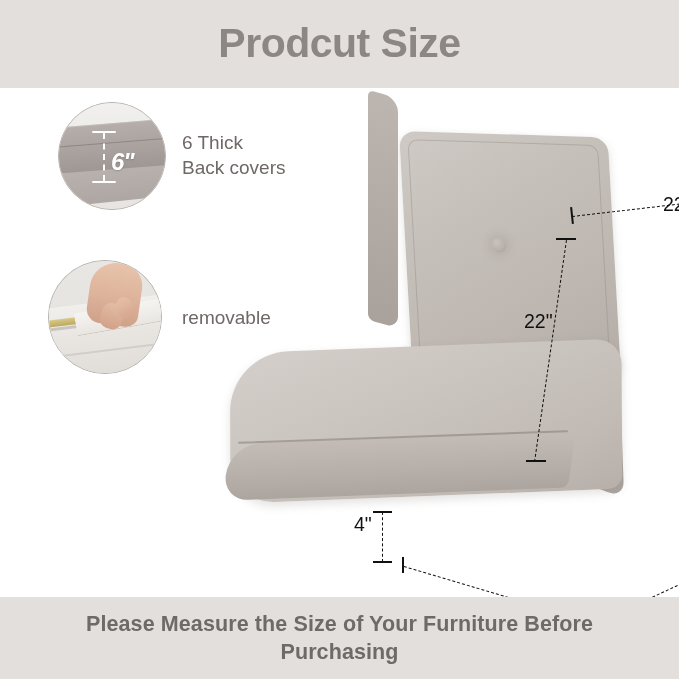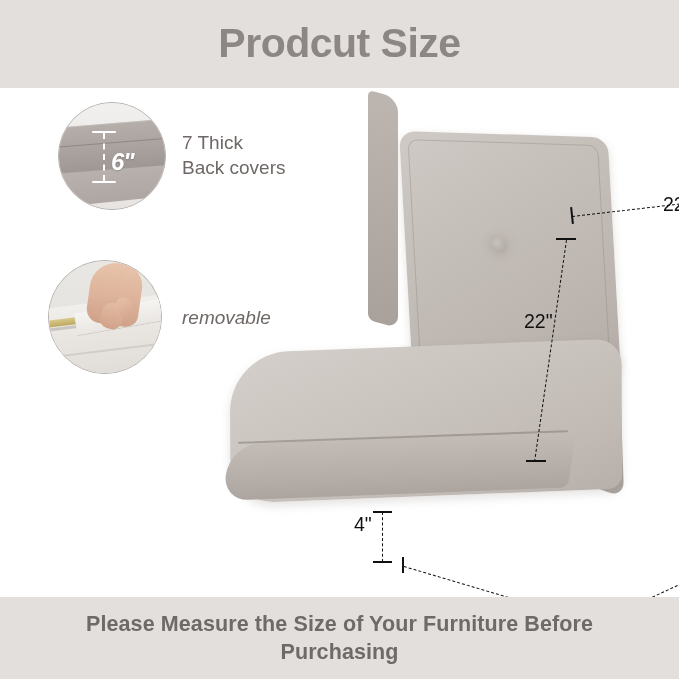--- a/index.html
+++ b/index.html
@@ -53,21 +53,21 @@
     flex:none;
   }
   .pc1{width:106px;height:106px;}
   .pc2{width:112px;height:112px;}
 
   .feature-label{
     margin-left:16px;
     font-size:19px;color:#6e6866;line-height:1.3;
     white-space:nowrap;font-weight:500;
   }
-  .feature-2 .feature-label{margin-left:20px;margin-top:2px;font-style:italic;}
+  .feature-2 .feature-label{margin-left:20px;margin-top:2px;}
 
   
   .p1-bg{position:absolute;inset:0;background:linear-gradient(#f2f0ee 0%,#eceae7 42%,#e7e4e1 100%);}
   .p1-cushion{
     position:absolute;left:-6px;top:20px;width:124px;height:46px;
     background:linear-gradient(#b5aeaa 0%,#a9a29e 55%,#9e9793 100%);
     border-radius:16px 18px 4px 4px;
     transform:rotate(-4.5deg);
     box-shadow:0 1px 0 rgba(255,255,255,.18) inset;
   }
@@ -241,21 +241,21 @@
         <div class="p1-cushion2"></div>
         <div class="p1-cushion"></div>
         <div class="p1-dim">
           <div class="cap-t"></div>
           <div class="vline"></div>
           <div class="cap-b"></div>
         </div>
         <div class="p1-six">6"</div>
       </div>
       <div class="feature-label">
-        <div>7 Thick</div>
+        <div>6 Thick</div>
         <div>Back covers</div>
       </div>
     </div>
 
     <div class="feature feature-2">
       <div class="photo-circle pc2">
         <div class="p2-bg"></div>
         <div class="p2-cover"></div>
         <div class="p2-seam2"></div>
         <div class="p2-zip"></div>

